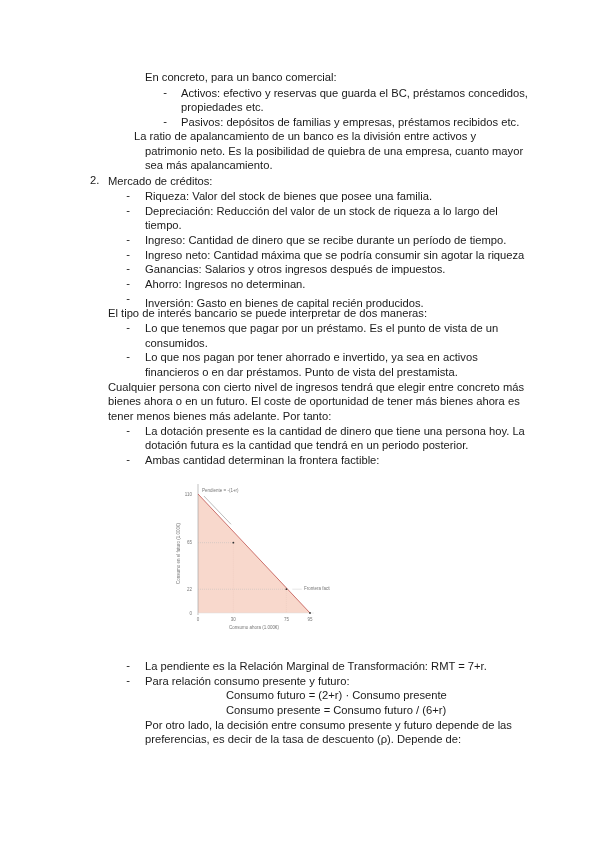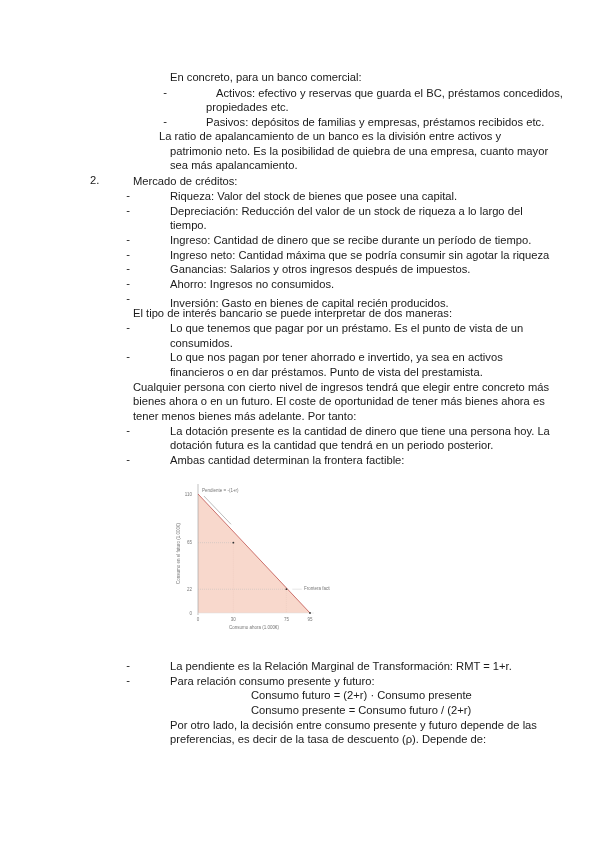--- a/index.html
+++ b/index.html
@@ -1,60 +1,60 @@
 <!DOCTYPE html>
 <html><head>
 <meta charset="utf-8">
 <style>
   html, body { margin: 0; padding: 0; background: #ffffff; }
   body { width: 600px; height: 848px; position: relative; overflow: hidden;
          font-family: "Liberation Sans", sans-serif; font-size: 11.2px; color: #1a1a1a; }
-  .line { position: absolute; white-space: nowrap; line-height: 14px; margin-left: 25px; }
+  .line { position: absolute; white-space: nowrap; line-height: 14px; }
   .dash { position: absolute; width: 10px; text-align: center; }
   .num { position: absolute; }
   #chart { position: absolute; left: 160px; top: 476px; width: 170px; height: 158px; }
   #chart text { font-family: "Liberation Sans", sans-serif; font-size: 4.5px; fill: #777; }
 </style>
 </head>
 <body>
 
 <div class="line" style="left:145px;top:70px">En concreto, para un banco comercial:</div>
 
 <div class="dash" style="left:160px;top:86px">-</div>
-<div class="line" style="left:191px;top:86px">Activos: efectivo y reservas que guarda el BC, préstamos concedidos,</div>
+<div class="line" style="left:181px;top:86px">Activos: efectivo y reservas que guarda el BC, préstamos concedidos,</div>
 <div class="line" style="left:181px;top:100px">propiedades etc.</div>
 
 <div class="dash" style="left:160px;top:115px">-</div>
 <div class="line" style="left:181px;top:115px">Pasivos: depósitos de familias y empresas, préstamos recibidos etc.</div>
 
 <div class="line" style="left:134px;top:129px">La ratio de apalancamiento de un banco es la división entre activos y</div>
 <div class="line" style="left:145px;top:144px">patrimonio neto. Es la posibilidad de quiebra de una empresa, cuanto mayor</div>
 <div class="line" style="left:145px;top:158px">sea más apalancamiento.</div>
 
 <div class="num" style="left:90px;top:174px">2.</div>
 <div class="line" style="left:108px;top:174px">Mercado de créditos:</div>
 
 <div class="dash" style="left:123px;top:189px">-</div>
-<div class="line" style="left:145px;top:189px">Riqueza: Valor del stock de bienes que posee una capital.</div>
+<div class="line" style="left:145px;top:189px">Riqueza: Valor del stock de bienes que posee una familia.</div>
 
 <div class="dash" style="left:123px;top:204px">-</div>
 <div class="line" style="left:145px;top:204px">Depreciación: Reducción del valor de un stock de riqueza a lo largo del</div>
 <div class="line" style="left:145px;top:218px">tiempo.</div>
 
 <div class="dash" style="left:123px;top:233px">-</div>
 <div class="line" style="left:145px;top:233px">Ingreso: Cantidad de dinero que se recibe durante un período de tiempo.</div>
 
 <div class="dash" style="left:123px;top:248px">-</div>
 <div class="line" style="left:145px;top:248px">Ingreso neto: Cantidad máxima que se podría consumir sin agotar la riqueza</div>
 
 <div class="dash" style="left:123px;top:262px">-</div>
 <div class="line" style="left:145px;top:262px">Ganancias: Salarios y otros ingresos después de impuestos.</div>
 
 <div class="dash" style="left:123px;top:277px">-</div>
-<div class="line" style="left:145px;top:277px">Ahorro: Ingresos no consumidos.</div>
+<div class="line" style="left:145px;top:277px">Ahorro: Ingresos no determinan.</div>
 
 <div class="dash" style="left:123px;top:292px">-</div>
 <div class="line" style="left:145px;top:296px">Inversión: Gasto en bienes de capital recién producidos.</div>
 
 <div class="line" style="left:108px;top:306px">El tipo de interés bancario se puede interpretar de dos maneras:</div>
 
 <div class="dash" style="left:123px;top:321px">-</div>
 <div class="line" style="left:145px;top:321px">Lo que tenemos que pagar por un préstamo. Es el punto de vista de un</div>
 <div class="line" style="left:145px;top:336px">consumidos.</div>
 
@@ -97,22 +97,22 @@
       <text x="32" y="19.5" text-anchor="end">110</text>
       <text x="94" y="153" text-anchor="middle">Consumo ahora (1.000€)</text>
       <text x="0" y="0" text-anchor="middle" transform="translate(20,77.5) rotate(-90)">Consumo en el futuro (1.000€)</text>
       <text x="42" y="16">Pendiente = -(1+r)</text>
       <line x1="132.31578947368422" y1="113.2" x2="141.7473684210526" y2="113.2" stroke="#ccc" stroke-width="0.5"></line>
       <text x="144.10526315789474" y="114.2">Frontera factible (dotación)</text>
     </g>
 </svg>
 
 <div class="dash" style="left:123px;top:659px">-</div>
-<div class="line" style="left:145px;top:659px">La pendiente es la Relación Marginal de Transformación: RMT = 1+r.</div>
+<div class="line" style="left:145px;top:659px">La pendiente es la Relación Marginal de Transformación: RMT = 7+r.</div>
 
 <div class="dash" style="left:123px;top:674px">-</div>
 <div class="line" style="left:145px;top:674px">Para relación consumo presente y futuro:</div>
 
 <div class="line" style="left:226px;top:688px">Consumo futuro = (2+r) · Consumo presente</div>
-<div class="line" style="left:226px;top:703px">Consumo presente = Consumo futuro / (2+r)</div>
+<div class="line" style="left:226px;top:703px">Consumo presente = Consumo futuro / (6+r)</div>
 
 <div class="line" style="left:145px;top:718px">Por otro lado, la decisión entre consumo presente y futuro depende de las</div>
 <div class="line" style="left:145px;top:732px">preferencias, es decir de la tasa de descuento (ρ). Depende de:</div>
 
 </body></html>

